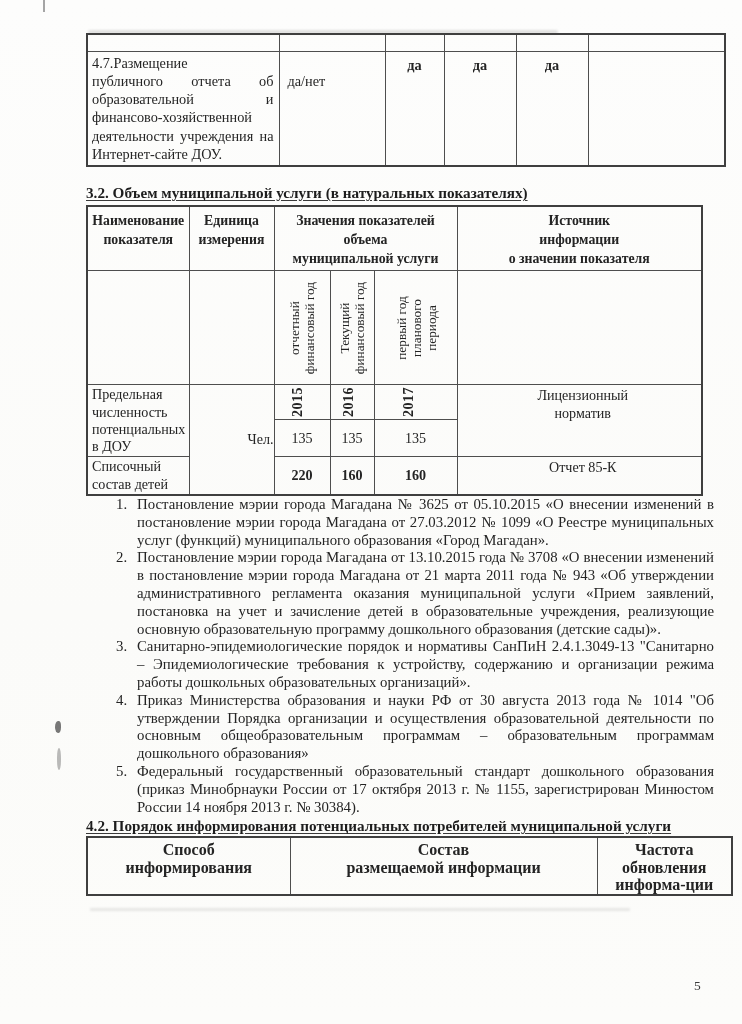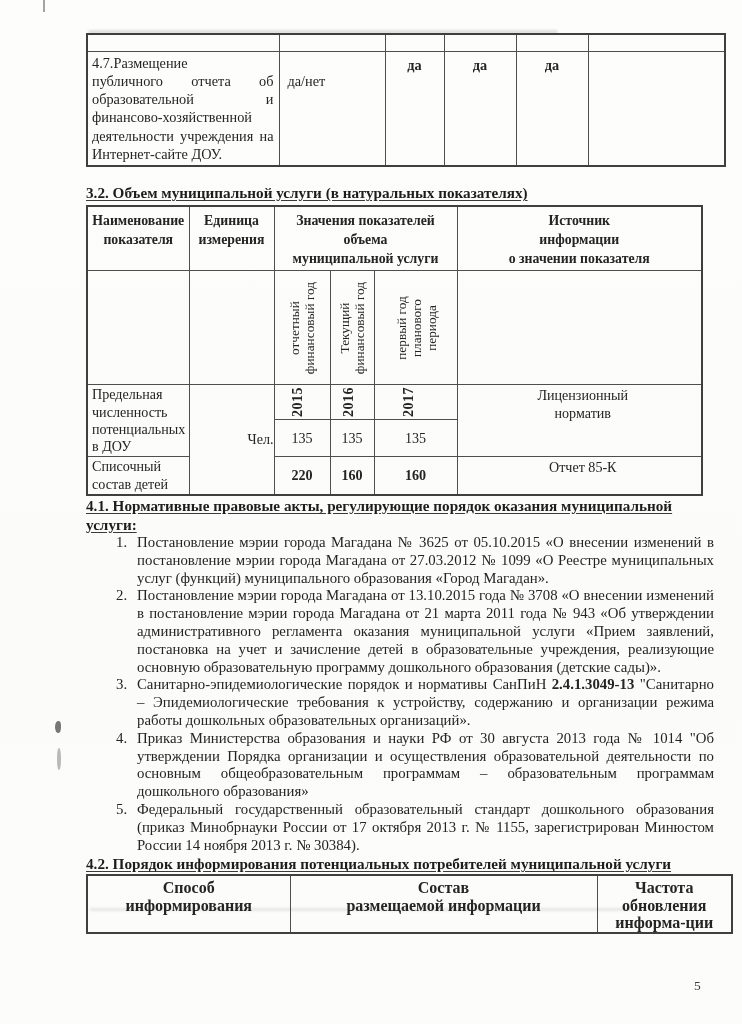--- a/index.html
+++ b/index.html
@@ -61,21 +61,21 @@
     position: absolute; top: 50%; left: 42%;
     width: 40px; transform: translate(-50%,-50%) rotate(-90deg);
     font-weight: bold; font-size: 14px; text-align: center; letter-spacing: .5px;
   }
 
   
   ol.acts { list-style: none; margin: 0 0 0 30px; width: 598px; font-size: 14.8px; line-height: 17.8px; }
   ol.acts li { display: flex; }
   ol.acts .num { width: 21px; flex: 0 0 21px; }
   ol.acts .txt { flex: 1; text-align: justify; }
-  ol.acts b { font-weight: bold; }
+  ol.acts b { font-weight: normal; }
 
   
   .t3 { width: 645px; margin-top: 1px; }
   .t3 th { font-weight: bold; font-size: 16px; line-height: 17.5px; text-align: center;
            white-space: pre-line; height: 55px; padding-top: 3px; }
 
   
   .pageno { position: absolute; left: 694px; top: 978px; font-size: 13.5px; color: #3a3a3a; }
   .art { position: absolute; pointer-events: none; }
   .art-tick { left: 43px; top: 0; width: 2px; height: 12px; background: #777; opacity: .65; }
@@ -195,21 +195,20 @@
       <tr class="lastrow">
         <td class="name">Списочный состав детей</td>
         <td class="num bold">220</td>
         <td class="num bold">160</td>
         <td class="num bold">160</td>
         <td class="src">Отчет  85-К</td>
       </tr>
     </tbody>
       </table>
 
-    <div class="h h41">4.1. Нормативные правовые акты, регулирующие порядок оказания муниципальной услуги:</div>
 
     <ol class="acts">
       <li>
         <span class="num">1.</span>
         <span class="txt"><span>Постановление мэрии города Магадана № 3625 от 05.10.2015 «О внесении изменений в постановление мэрии города Магадана от 27.03.2012 № 1099 «О Реестре  муниципальных услуг (функций) муниципального образования «Город Магадан».</span><b></b><span></span></span>
       </li>
       <li>
         <span class="num">2.</span>
         <span class="txt"><span>Постановление  мэрии города Магадана от 13.10.2015 года № 3708 «О внесении изменений в постановление мэрии города Магадана от 21 марта 2011 года № 943 «Об утверждении административного регламента оказания муниципальной услуги «Прием заявлений, постановка на учет и зачисление детей в образовательные учреждения, реализующие основную образовательную программу дошкольного образования (детские сады)».</span><b></b><span></span></span>
       </li>

